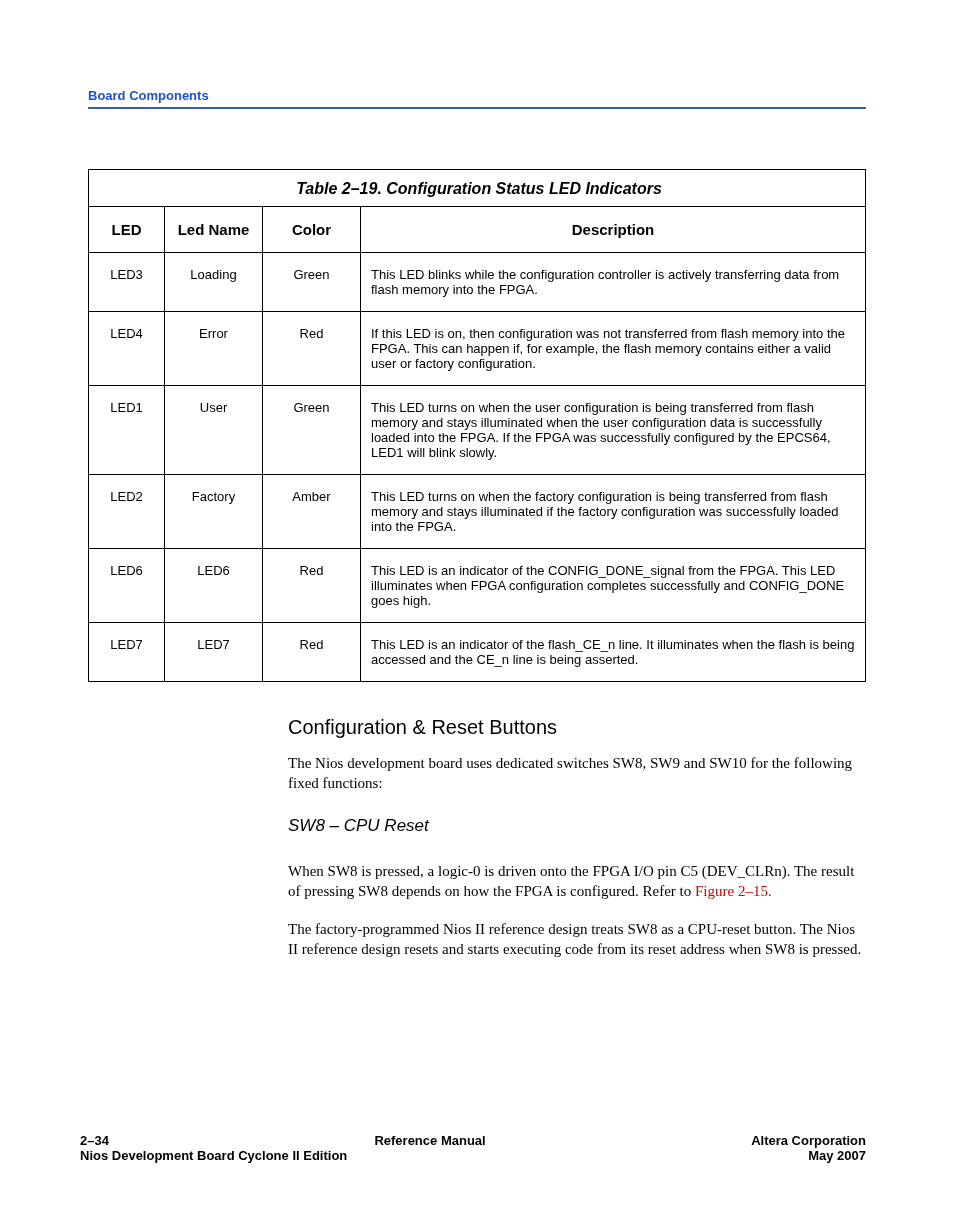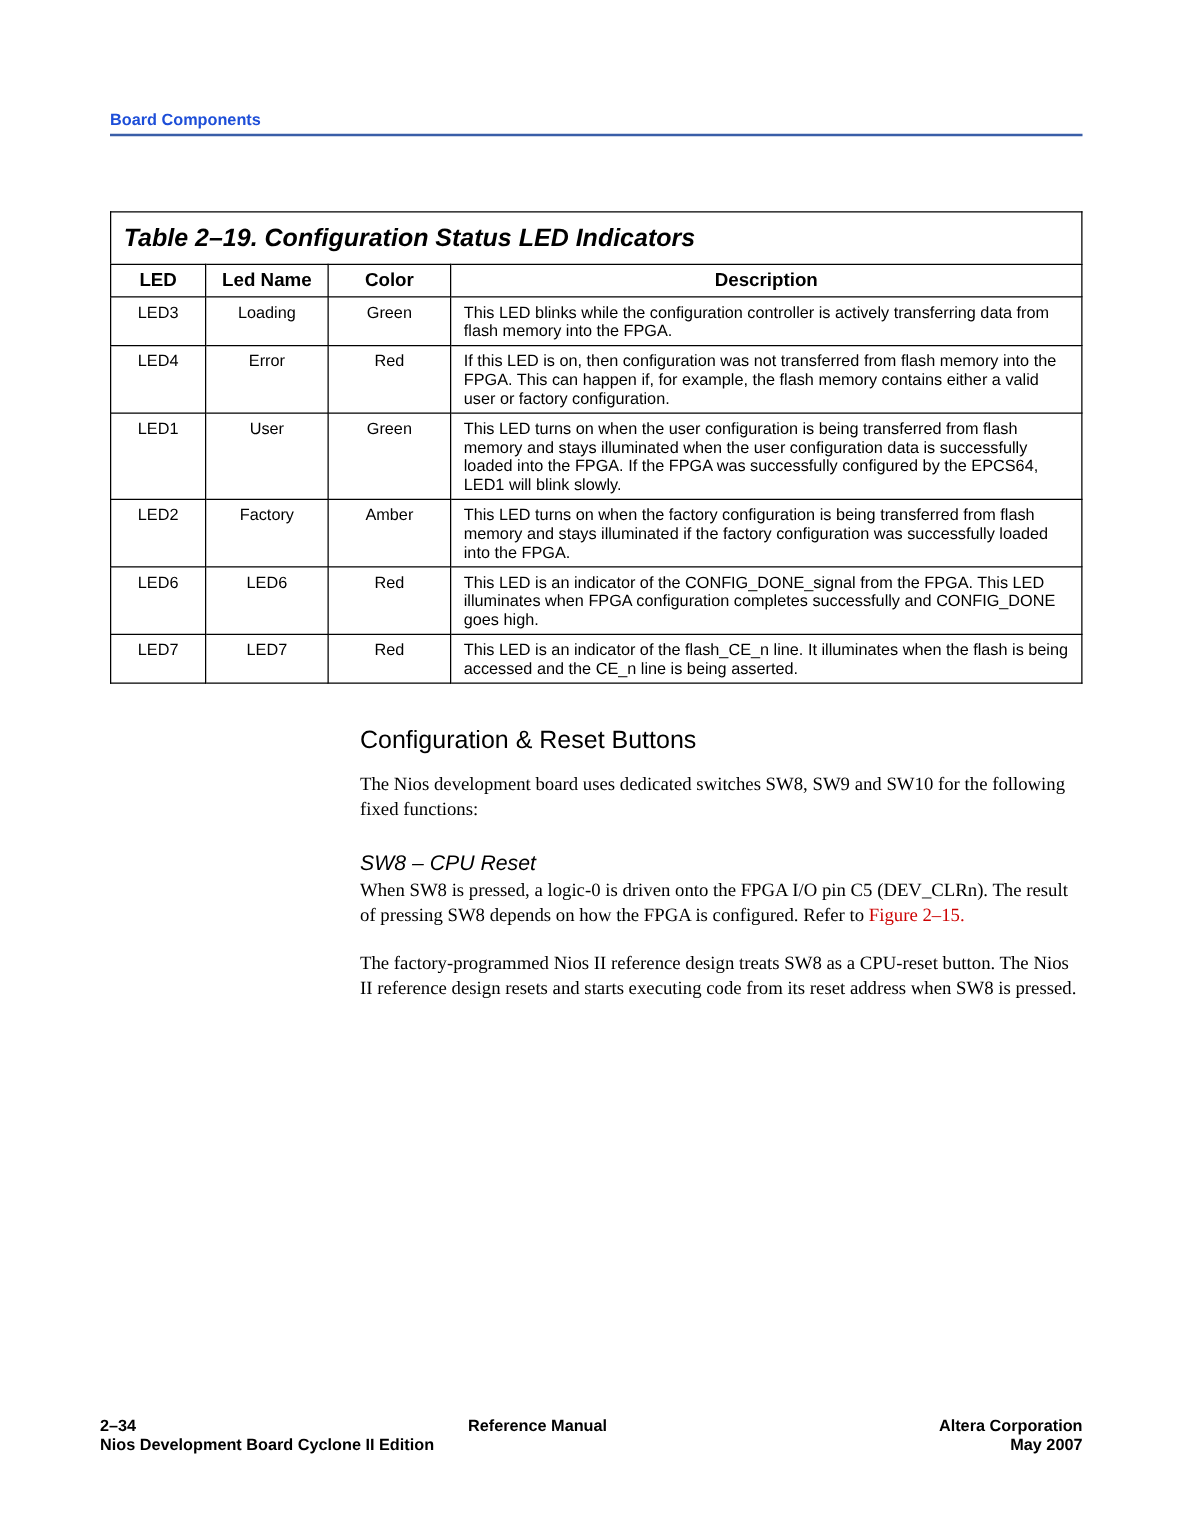--- a/index.html
+++ b/index.html
@@ -29,34 +29,34 @@
     margin-bottom: 60px;
   }
   table.led-table {
     border-collapse: collapse;
     width: 100%;
     border: 1.5px solid #000;
     margin-bottom: 34px;
   }
   table.led-table caption {
     caption-side: top;
-    text-align: left;
+    text-align: center;
     font-style: italic;
     font-weight: bold;
-    font-size: 20px;
+    font-size: 16px;
     padding: 10px 6px 8px 10px;
     border: 1.5px solid #000;
     border-bottom: none;
     font-family: Arial, Helvetica, sans-serif;
   }
   table.led-table th, table.led-table td {
     border: 1px solid #000;
     border-left: 1.5px solid #000;
     border-right: 1.5px solid #000;
-    padding: 4px 10px;
+    padding: 14px 10px;
     font-size: 13px;
     vertical-align: top;
   }
   table.led-table tr:first-child th { border-top: 1.5px solid #000; }
   table.led-table tr:last-child td { border-bottom: 1.5px solid #000; }
   table.led-table th {
     font-weight: bold;
     text-align: center;
     font-size: 15px;
   }
@@ -78,21 +78,21 @@
     font-family: "Palatino Linotype", "Book Antiqua", Palatino, Georgia, serif;
     font-size: 15px;
     line-height: 1.35;
     margin-bottom: 18px;
   }
   h3.subsub {
     font-style: italic;
     font-weight: normal;
     font-size: 17px;
     margin-top: 22px;
-    margin-bottom: 2px;
+    margin-bottom: 25px;
     font-family: Arial, Helvetica, sans-serif;
   }
   .link { color: #c00; }
 
   .footer {
     position: absolute;
     left: 80px; right: 88px; bottom: 64px;
     font-size: 13px;
   }
   .footer-row {

